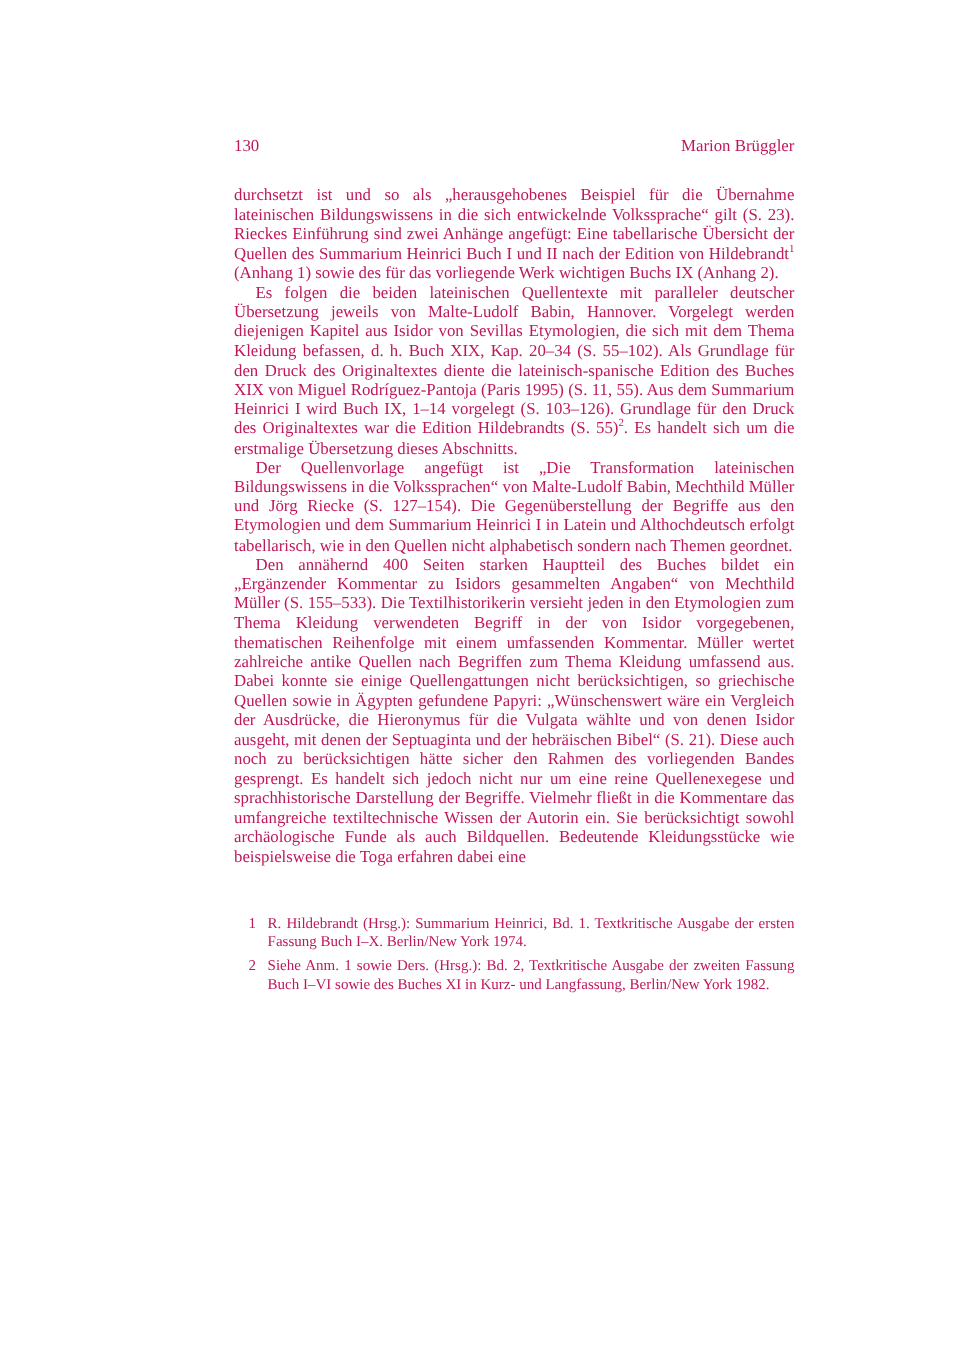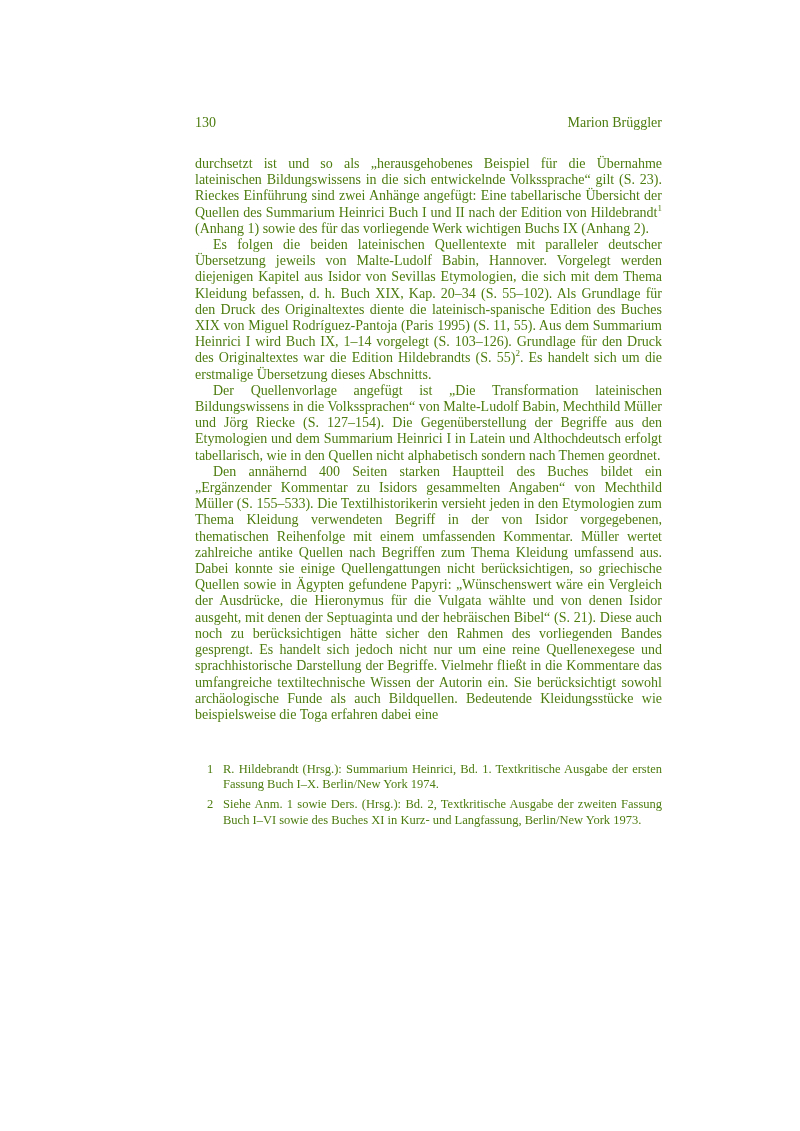--- a/index.html
+++ b/index.html
@@ -6,21 +6,21 @@
     margin: 0;
     padding: 0;
     background: #ffffff;
   }
   .page {
     position: relative;
     width: 800px;
     height: 1131px;
     background: #ffffff;
     font-family: "Liberation Serif", "DejaVu Serif", serif;
-    color: #4d7c0f;
+    color: #be185d;
     overflow: hidden;
   }
   .running-header {
     position: absolute;
     top: 115px;
     left: 195px;
     width: 467px;
     font-size: 14px;
     line-height: 16px;
   }
@@ -92,16 +92,16 @@
 
   <div class="body-text">
       <p class="para"><span>durchsetzt ist und so als „herausgehobenes Beispiel für die Übernahme lateinischen Bildungswissens in die sich entwickelnde Volkssprache“ gilt (S. 23). Rieckes Einführung sind zwei Anhänge angefügt: Eine tabellarische Übersicht der Quellen des </span><span class="it">Summarium Heinrici</span><span> Buch I und II nach der Edition von Hildebrandt</span><sup class="fn-ref">1</sup><span> (Anhang 1) sowie des für das vorliegende Werk wichtigen Buchs IX (Anhang 2).</span></p>
       <p class="para indent"><span>Es folgen die beiden lateinischen Quellentexte mit paralleler deutscher Übersetzung jeweils von Malte-Ludolf Babin, Hannover. Vorgelegt werden diejenigen Kapitel aus Isidor von Sevillas Etymologien, die sich mit dem Thema Kleidung befassen, d. h. Buch XIX, Kap. 20–34 (S. 55–102). Als Grundlage für den Druck des Originaltextes diente die lateinisch-spanische Edition des Buches XIX von Miguel Rodríguez-Pantoja (Paris 1995) (S. 11, 55). Aus dem </span><span class="it">Summarium Heinrici I</span><span> wird Buch IX, 1–14 vorgelegt (S. 103–126). Grundlage für den Druck des Originaltextes war die Edition Hildebrandts (S. 55)</span><sup class="fn-ref">2</sup><span>. Es handelt sich um die erstmalige Übersetzung dieses Abschnitts.</span></p>
       <p class="para indent"><span>Der Quellenvorlage angefügt ist „Die Transformation lateinischen Bildungswissens in die Volkssprachen“ von Malte-Ludolf Babin, Mechthild Müller und Jörg Riecke (S. 127–154). Die Gegenüberstellung der Begriffe aus den Etymologien und dem </span><span class="it">Summarium Heinrici I</span><span> in Latein und Althochdeutsch erfolgt tabellarisch, wie in den Quellen nicht alphabetisch sondern nach Themen geordnet.</span></p>
       <p class="para indent"><span>Den annähernd 400 Seiten starken Hauptteil des Buches bildet ein „Ergänzender Kommentar zu Isidors gesammelten Angaben“ von Mechthild Müller (S. 155–533). Die Textilhistorikerin versieht jeden in den Etymologien zum Thema Kleidung verwendeten Begriff in der von Isidor vorgegebenen, thematischen Reihenfolge mit einem umfassenden Kommentar. Müller wertet zahlreiche antike Quellen nach Begriffen zum Thema Kleidung umfassend aus. Dabei konnte sie einige Quellengattungen nicht berücksichtigen, so griechische Quellen sowie in Ägypten gefundene Papyri: „Wünschenswert wäre ein Vergleich der Ausdrücke, die Hieronymus für die Vulgata wählte und von denen Isidor ausgeht, mit denen der Septuaginta und der hebräischen Bibel“ (S. 21). Diese auch noch zu berücksichtigen hätte sicher den Rahmen des vorliegenden Bandes gesprengt. Es handelt sich jedoch nicht nur um eine reine Quellenexegese und sprachhistorische Darstellung der Begriffe. Vielmehr fließt in die Kommentare das umfangreiche textiltechnische Wissen der Autorin ein. Sie berücksichtigt sowohl archäologische Funde als auch Bildquellen. Bedeutende Kleidungsstücke wie beispielsweise die Toga erfahren dabei eine</span></p>
     </div>
 
   <div class="footnotes">
       <div class="footnote"><span class="footnote-number">1</span><span>R. Hildebrandt (Hrsg.): Summarium Heinrici, Bd. 1. Textkritische Ausgabe der ersten Fassung Buch I–X. Berlin/New York 1974.</span></div>
-      <div class="footnote"><span class="footnote-number">2</span><span>Siehe Anm. 1 sowie Ders. (Hrsg.): Bd. 2, Textkritische Ausgabe der zweiten Fassung Buch I–VI sowie des Buches XI in Kurz- und Langfassung, Berlin/New York 1973.</span></div>
+      <div class="footnote"><span class="footnote-number">2</span><span>Siehe Anm. 1 sowie Ders. (Hrsg.): Bd. 2, Textkritische Ausgabe der zweiten Fassung Buch I–VI sowie des Buches XI in Kurz- und Langfassung, Berlin/New York 1982.</span></div>
     </div>
 
 </div>
 
 </body></html>

